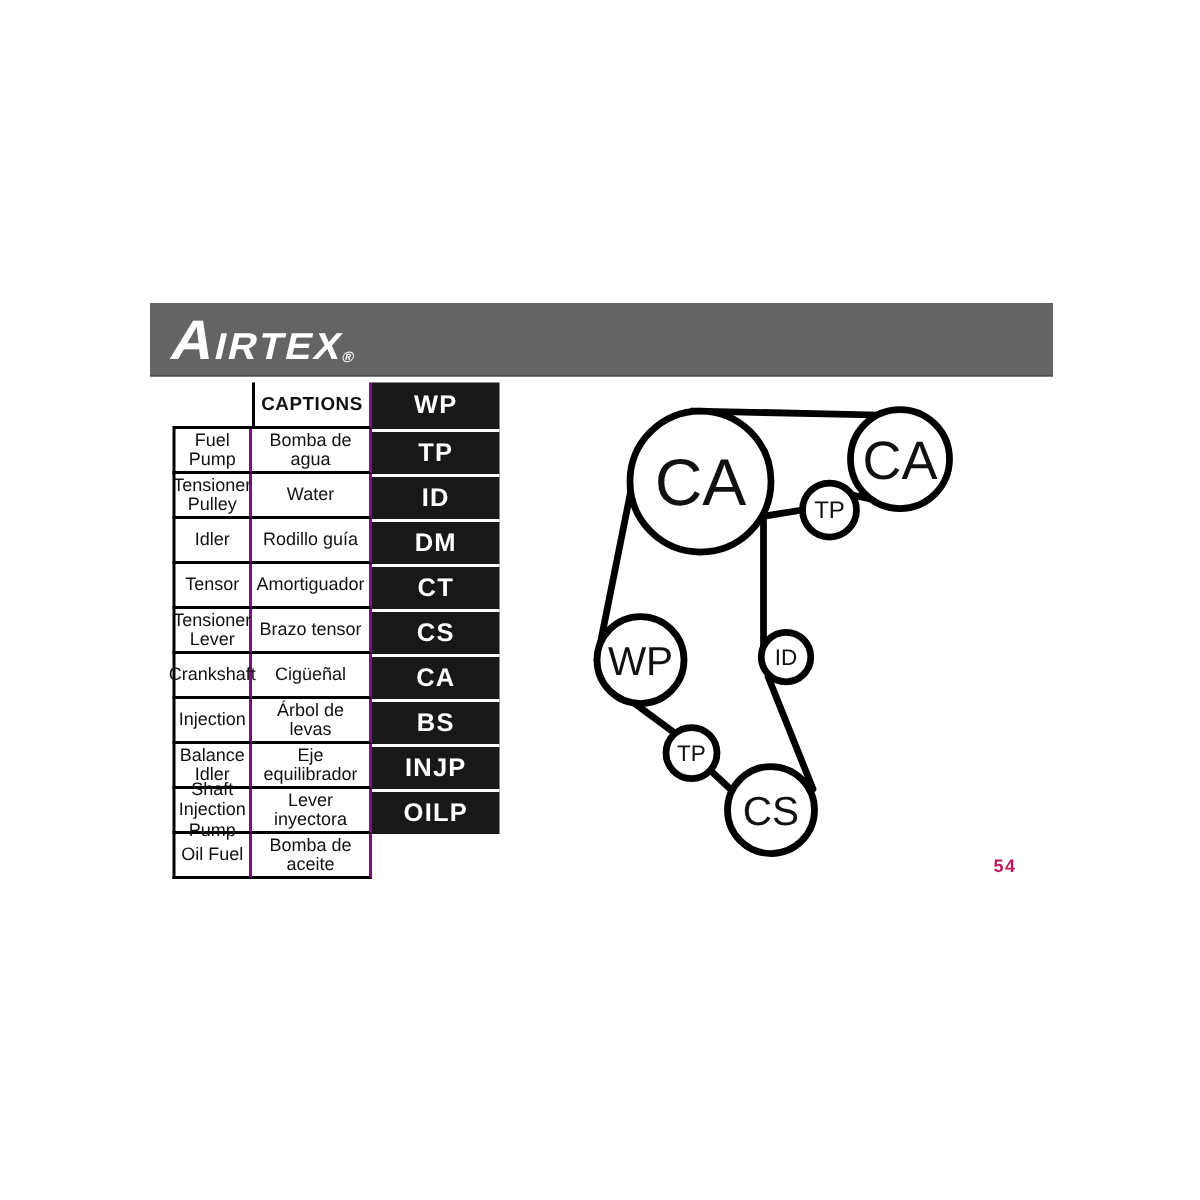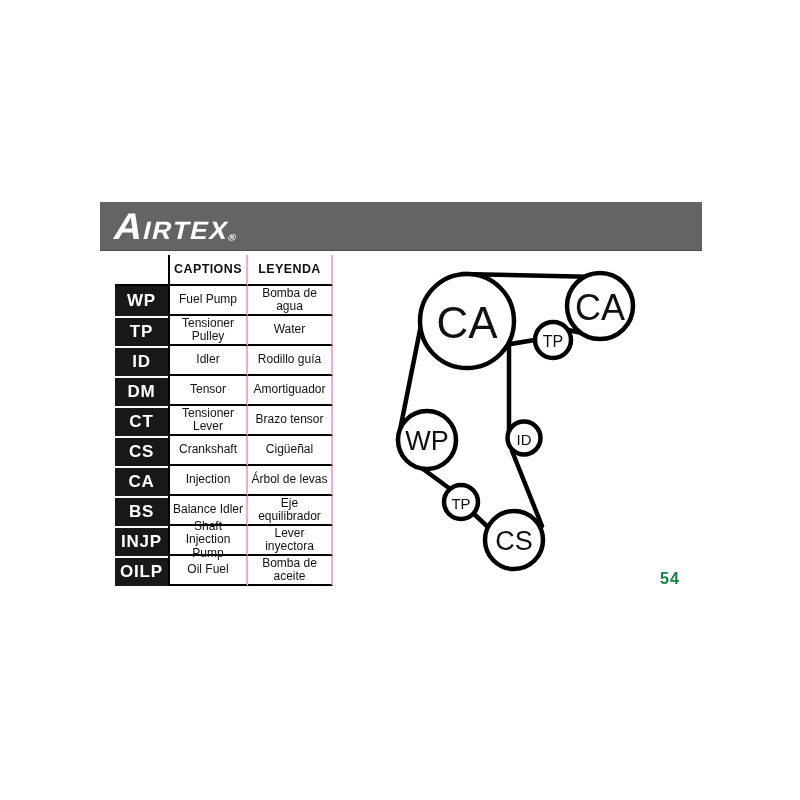--- a/index.html
+++ b/index.html
@@ -29,21 +29,21 @@
     grid-template-columns: 53px 80px 85px;
     grid-template-rows: 31px repeat(10, 30px);
     color: #111;
   }
   .cell {
     display: flex; align-items: center; justify-content: center;
     text-align: center; font-size: 12px; line-height: 1.1;
     white-space: pre-line; padding: 0 2px;
   }
   .bl { border-left: 2px solid #000; }
-  .br { border-right: 2px solid #f9a8d4; }
+  .br { border-right: 2px solid #701a75; }
   .bb { border-bottom: 2px solid #000; }
   .hcell { font-weight: bold; font-size: 12.5px; letter-spacing: .4px; }
   .a {
     background: #181818; color: #fff; font-weight: bold;
     font-size: 17px; letter-spacing: .8px;
     border-top: 2px solid #fff; padding: 0;
   }
   .a.first { border-top: none; }
 
   
@@ -51,40 +51,39 @@
   .belt { stroke: #000; stroke-width: 4.5; stroke-linecap: round; }
   .pulley { fill: #fff; stroke: #000; stroke-width: 4.5; }
   .pulley-label {
     text-anchor: middle; dominant-baseline: central;
     fill: #111; font-family: "Liberation Sans", sans-serif;
   }
 
   
   .page-number {
     position: absolute; left: 650px; top: 570px; width: 40px;
-    text-align: center; font-size: 16px; font-weight: bold;
-    letter-spacing: 1px; color: #15803d;
+    text-align: center; font-size: 12px; font-weight: bold;
+    letter-spacing: 1px; color: #be185d;
   }
 </style>
 </head>
 <body>
 
 <div class="page">
 
   <div class="banner">
     <div class="logo">
       <span class="logo-text">AIRTEX</span>
       <span class="logo-reg">®</span>
     </div>
   </div>
 
   <div class="legend">
     <div class="cell hcell bb"></div>
     <div class="cell hcell bl br bb">CAPTIONS</div>
-    <div class="cell hcell br bb">LEYENDA</div>
 
     <div class="cell a first">WP</div>
     <div class="cell bl br bb">Fuel Pump</div>
     <div class="cell br bb">Bomba de
 agua</div>
 
     <div class="cell a">TP</div>
     <div class="cell bl br bb">Tensioner
 Pulley</div>
     <div class="cell br bb">Water</div>

